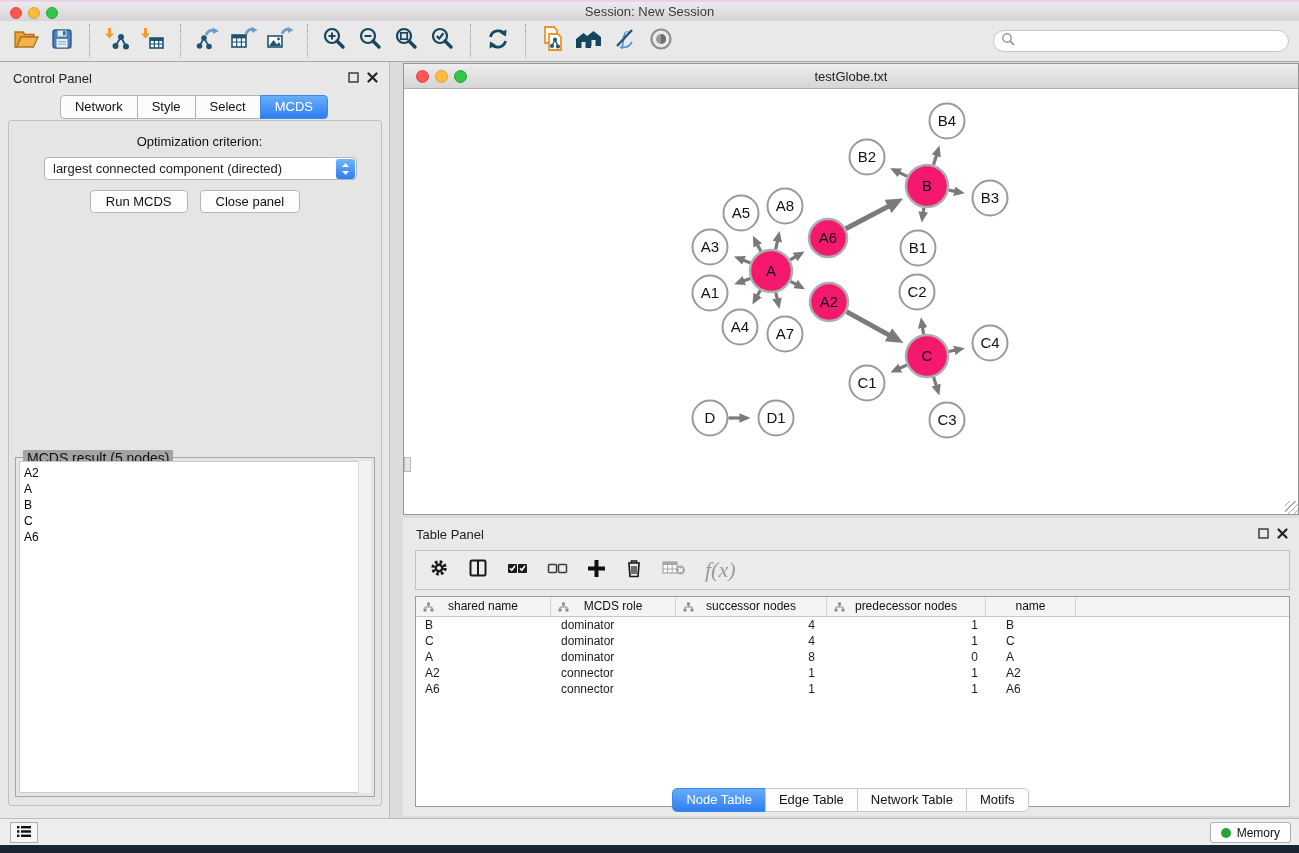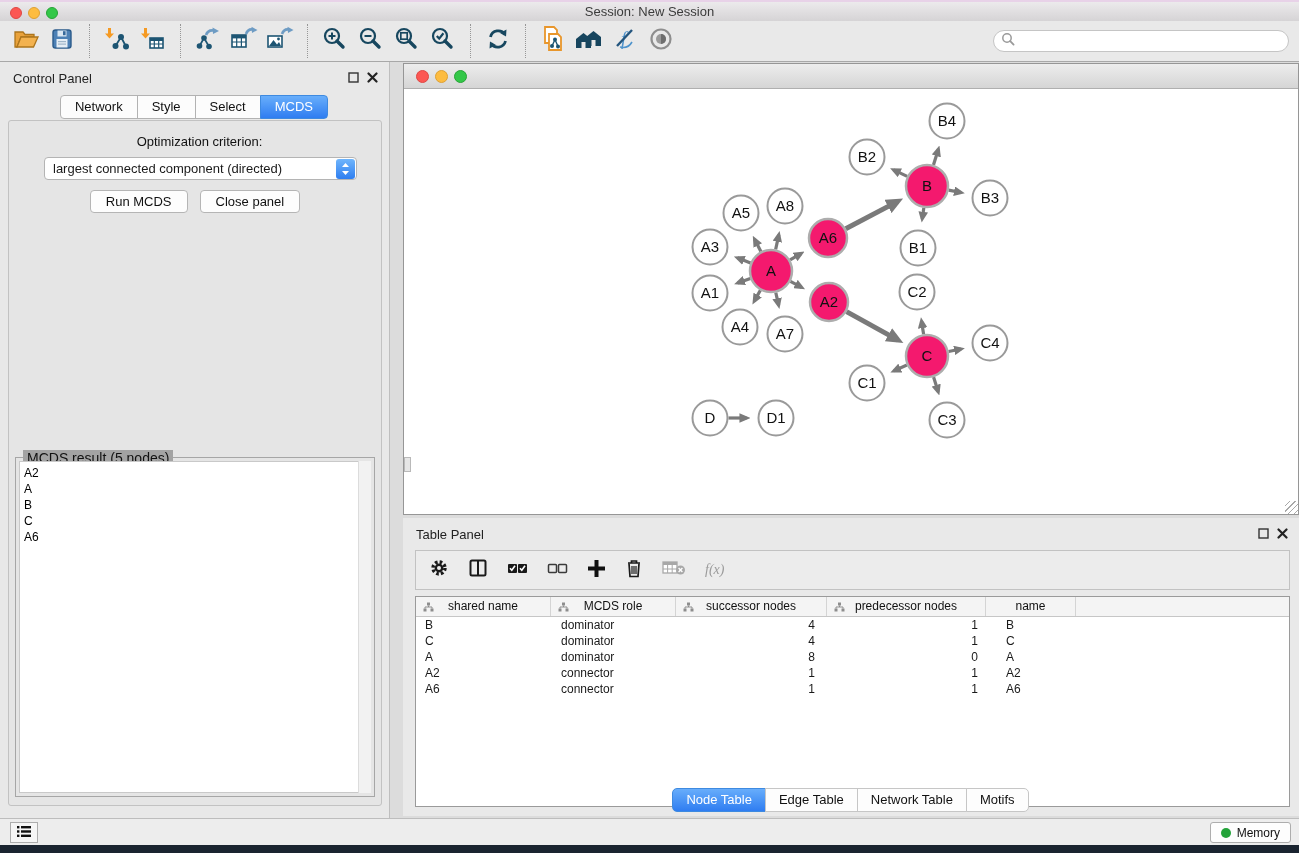--- a/index.html
+++ b/index.html
@@ -71,21 +71,21 @@
   .edge { stroke:#7A7A7A; fill:none; }
   .grip-left { position:absolute; left:0px; top:368px; width:7px; height:15px; background:#E6E6E6; border:1px solid #B9B9B9; }
   .resize-grip { position:absolute; right:0; bottom:0; width:13px; height:13px;
     background:repeating-linear-gradient(135deg, transparent 0 3px, #A9A9A9 3px 4px); }
 
   
   .tpanel { position:absolute; left:403px; top:518px; width:896px; height:298px; background:#E9E9E9; }
   .tp-toolbar { position:absolute; left:12px; right:9px; top:32px; height:40px; background:#ECECEC;
     border:1px solid #C2C2C2; display:flex; align-items:center; gap:19px; padding-left:13px; }
   .tp-ic { display:flex; align-items:center; justify-content:center; }
-  .fx { font-family:"Liberation Serif",serif; font-style:italic; font-size:14px; color:#9B9B9B; }
+  .fx { font-family:"Liberation Serif",serif; font-style:italic; font-size:22px; color:#9B9B9B; }
   .tp-table { position:absolute; left:12px; right:9px; top:78px; height:211px; background:#fff;
     border:1px solid #9A9A9A; font-size:12px; overflow:hidden; }
   .thead { display:flex; height:20px; background:#F4F4F4; border-bottom:1px solid #C6C6C6; }
   .th { position:relative; text-align:center; line-height:19px; color:#111; border-right:1px solid #D4D4D4; }
   .th .tic { position:absolute; left:7px; top:5px; }
   .tr { display:flex; height:16px; line-height:16px; }
   .td { white-space:nowrap; overflow:hidden; }
   .c0 { width:135px; } .c1 { width:125px; } .c2 { width:151px; } .c3 { width:159px; } .c4 { width:90px; } .cf { flex:1; border-right:none; }
   .td.c0 { padding-left:9px; } .td.c1 { padding-left:10px; }
   .td.c2 { text-align:right; padding-right:12px; } .td.c3 { text-align:right; padding-right:8px; }
@@ -323,20 +323,21 @@
       <div class="sbtrack"></div>
     </div>
   </div>
 </div>
 
 <div class="netwin">
   <div class="nw-titlebar">
     <span class="tl red"></span>
     <span class="tl yel"></span>
     <span class="tl grn"></span>
+    <div class="title">testGlobe.txt</div>
   </div>
   <div class="nw-canvas">
     <svg id="graph-svg" width="894" height="425" viewBox="0 0 894 425">
       <defs>
         <marker id="arh" markerUnits="strokeWidth" markerWidth="3.4" markerHeight="3" refX="2.2" refY="1.5" orient="auto">
           <path d="M0,0 L3.4,1.5 L0,3 Z" fill="#7A7A7A"></path>
         </marker>
       </defs>
     <line x1="346.52754906265756" y1="173.94526520498002" x2="333.45169557507285" y2="168.80066711150408" class="edge" stroke-width="3.2" marker-end="url(#arh)"></line>
         <line x1="356.8926957847771" y1="162.45921185056912" x2="350.5529761067761" y2="150.2024204731005" class="edge" stroke-width="3.2" marker-end="url(#arh)"></line>

